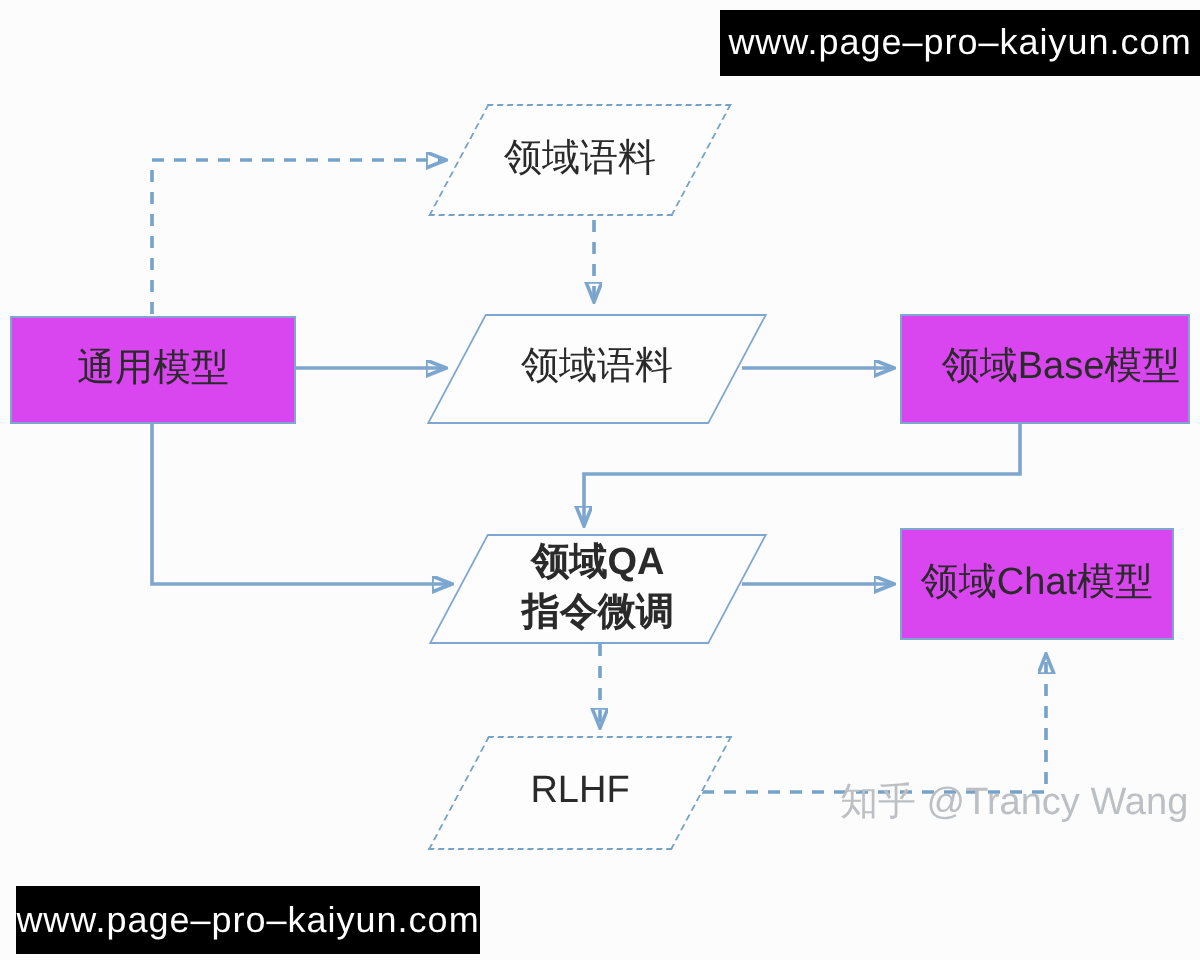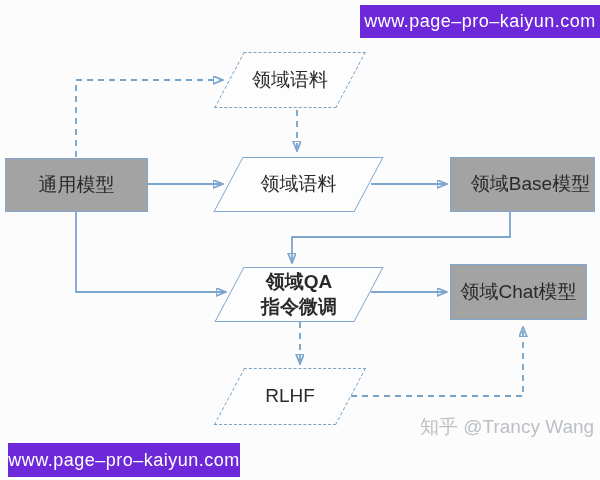--- a/index.html
+++ b/index.html
@@ -6,21 +6,21 @@
   html, body { width: 600px; height: 480px; }
   body {
     position: relative;
     background: #fcfcfc;
     font-family: "Liberation Sans", "DejaVu Sans", sans-serif;
     overflow: hidden;
   }
   
   .site-bar {
     position: absolute;
-    background: #6d28d9;
+    background: #000000;
     color: #ffffff;
     display: flex;
     align-items: center;
     justify-content: center;
     font-size: 18px;
     letter-spacing: 0.5px;
     white-space: nowrap;
   }
   #bar-top    { left: 360px; top: 5px;   width: 240px; height: 33px; }
   #bar-bottom { left: 8px;   top: 443px; width: 232px; height: 34px; }
@@ -44,21 +44,21 @@
     position: absolute;
     display: flex;
     align-items: center;
     justify-content: center;
     text-align: center;
     color: #2a2a2a;
     font-size: 19px;
     line-height: 1.3;
   }
   .node.rect {
-    background: #a3a3a3;
+    background: #d946ef;
     border: 1.6px solid #7ea6d0;
   }
   .para-bg {
     position: absolute;
     top: 0; bottom: 0;
     left: 16px; right: 16px;
     background: #fdfdfd;
     transform: skewX(-28deg);
     border: 1.6px solid #7ea6d0;
   }
@@ -74,21 +74,20 @@
   #n-chat      { left: 450px; top: 264px; width: 137px; height: 56px; }
   #n-rlhf      { left: 213px; top: 368px; width: 154px; height: 57px; }
 
   
   #author-watermark {
     position: absolute;
     left: 420px; top: 388px;
     font-size: 19px;
     color: #bcc0c4;
     white-space: nowrap;
-    margin-top: 26px;
   }
 </style>
 </head>
 <body>
 
 <svg id="connectors" viewBox="0 0 600 480">
   <defs>
     <marker id="arrow" markerWidth="11" markerHeight="9" refX="9" refY="4" orient="auto" markerUnits="userSpaceOnUse">
       <path d="M0,0 L10,4 L0,8 Z" fill="#4f94d8" stroke="none"></path>
     </marker>

